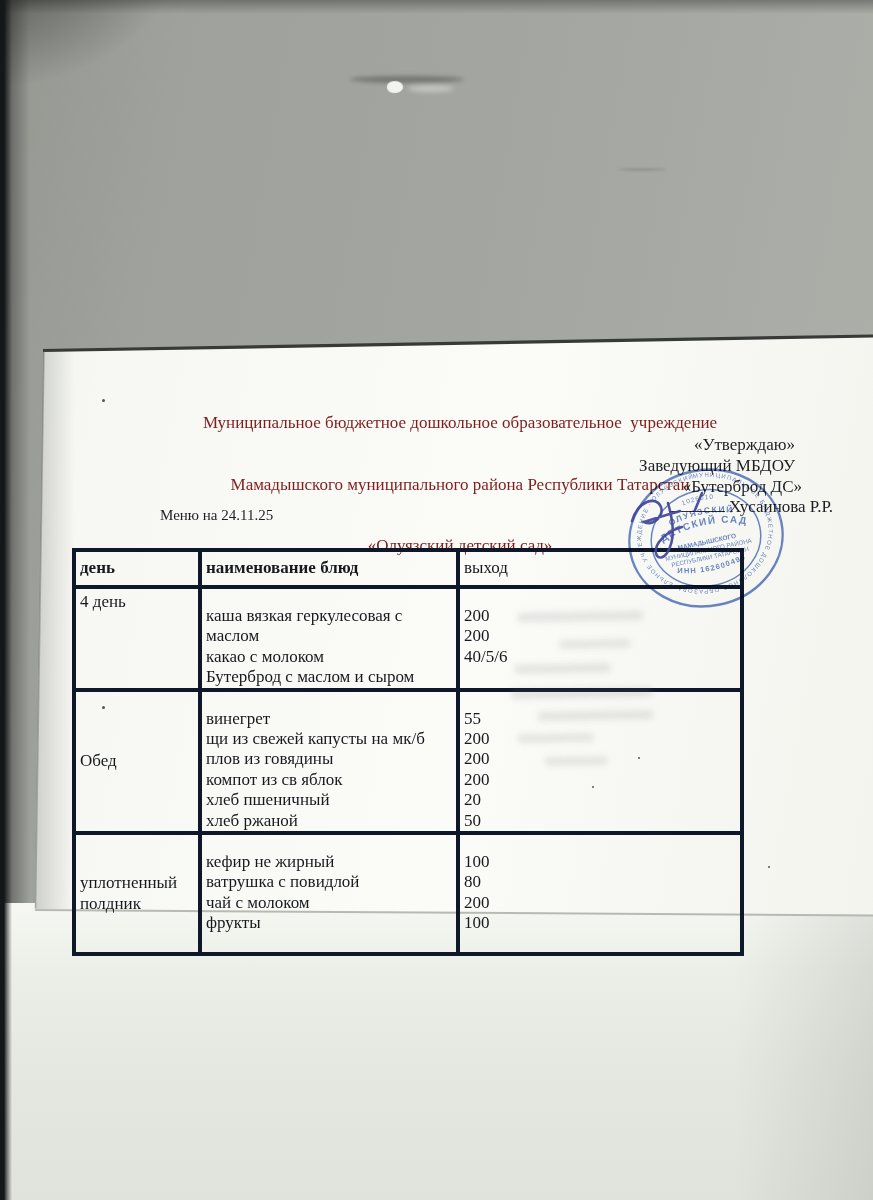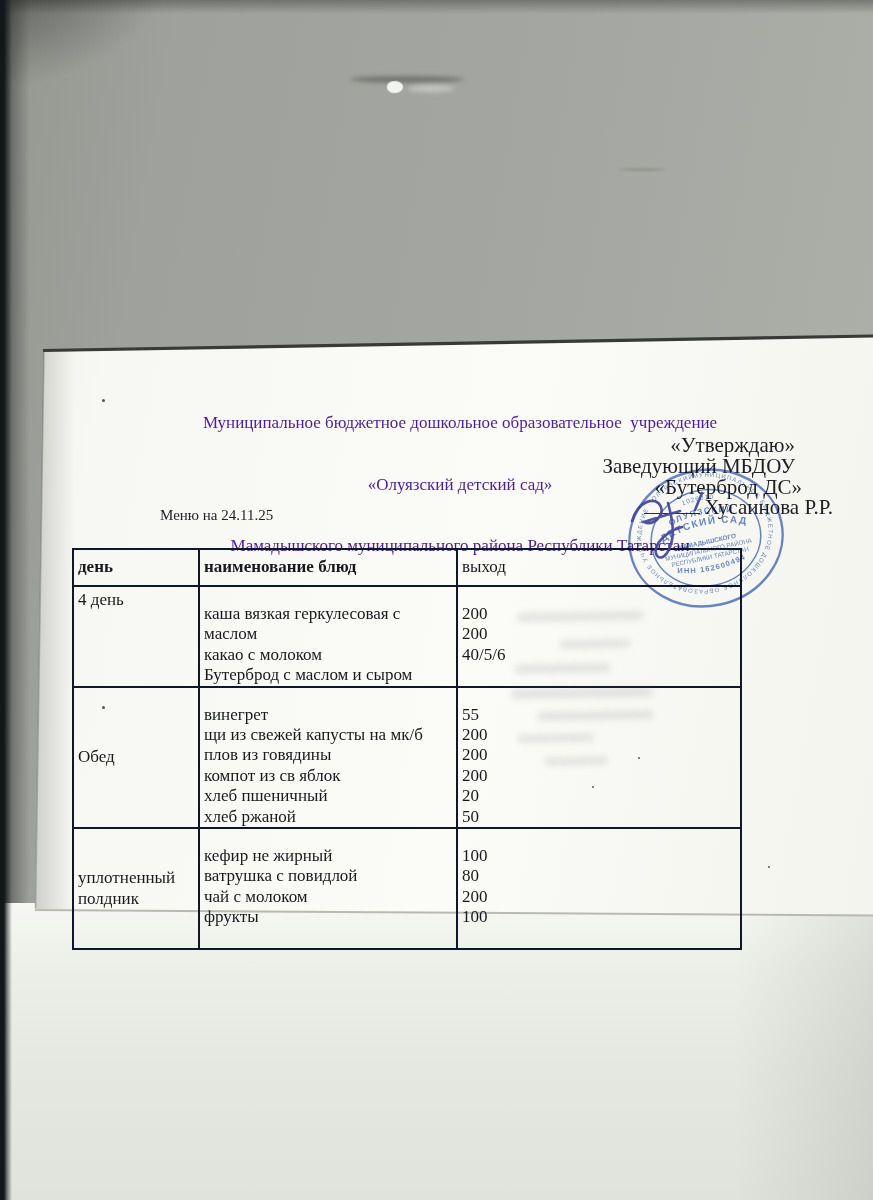--- a/index.html
+++ b/index.html
@@ -35,41 +35,41 @@
     background:linear-gradient(100deg, #eef0e9 0%, #f7f8f3 16%, #fbfbf7 55%, #f2f3ed 100%);
   }
   .paper::before{ 
     content:"";position:absolute;left:35px;top:335px;width:40px;height:580px;
     background:linear-gradient(to right, rgba(58,61,56,0.22), rgba(58,61,56,0));
   }
   .edge-svg{position:absolute;left:0;top:0;}
   
   .org-block{
     position:absolute;left:80px;top:372px;width:760px;text-align:center;
-    font-size:17px;line-height:20.5px;color:#4c1d95;white-space:pre;
+    font-size:17px;line-height:20.5px;color:#7f1d1d;white-space:pre;
   }
   .approve-block{
     position:absolute;right:78px;top:435px;text-align:right;
-    font-size:21px;line-height:20.8px;color:#1d1f24;
+    font-size:17px;line-height:20.8px;color:#1d1f24;
   }
   .approve-org{margin-right:-7px;}
   .approve-name-line{margin-right:-38px;white-space:nowrap;}
   .sig-underline{display:inline-block;width:56px;border-bottom:1.7px solid #2b2d31;margin-right:4px;}
   .menu-title{position:absolute;left:160px;top:507px;font-size:15px;color:#1d1f24;}
   
   table.menu{
     position:absolute;left:72px;top:548px;width:668px;
     border-collapse:collapse;table-layout:fixed;
     font-size:17px;line-height:20.4px;color:#17191d;
   }
   table.menu col:nth-child(1){width:126px;}
   table.menu col:nth-child(2){width:258px;}
   table.menu col:nth-child(3){width:284px;}
   table.menu th, table.menu td{
-    border:2px solid #0f172a;padding:0 2px 0 4px;text-align:left;
+    border:4px solid #0f172a;padding:0 2px 0 4px;text-align:left;
     white-space:pre-line;overflow:hidden;
   }
   table.menu thead tr{height:37px;}
   table.menu th{font-weight:bold;vertical-align:middle;}
   table.menu th.th-out{font-weight:normal;}
   table.menu tbody tr:nth-child(1){height:62px;}
   table.menu tbody tr:nth-child(2){height:23px;}
   table.menu tbody tr:nth-child(3){height:121px;}
   table.menu tbody tr:nth-child(4){height:80px;}
   table.menu td.dishes, table.menu td.out{vertical-align:top;padding-top:17px;}
@@ -122,22 +122,22 @@
   <div class="paper"></div>
 
   <svg class="edge-svg" width="873" height="1200">
     <line x1="43" y1="350.5" x2="873" y2="336" stroke="#373a36" stroke-width="3.2"></line>
     <line x1="44" y1="351" x2="35.5" y2="908" stroke="rgba(92,95,89,0.4)" stroke-width="1.5"></line>
     <line x1="35" y1="910" x2="873" y2="915.5" stroke="rgba(176,180,171,0.9)" stroke-width="2"></line>
   </svg>
 
   <div class="org-block">
     <div>Муниципальное бюджетное дошкольное образовательное  учреждение</div>
+    <div>Мамадышского муниципального района Республики Татарстан</div>
     <div>«Олуязский детский сад»</div>
-    <div>Мамадышского муниципального района Республики Татарстан</div>
   </div>
 
   <div class="approve-block">
     <div>«Утверждаю»</div>
     <div>Заведующий МБДОУ</div>
     <div class="approve-org">«Бутерброд ДС»</div>
     <div class="approve-name-line"><span class="sig-underline"></span><span>Хусаинова Р.Р.</span></div>
   </div>
 
   <div class="menu-title">Меню на 24.11.25</div>

